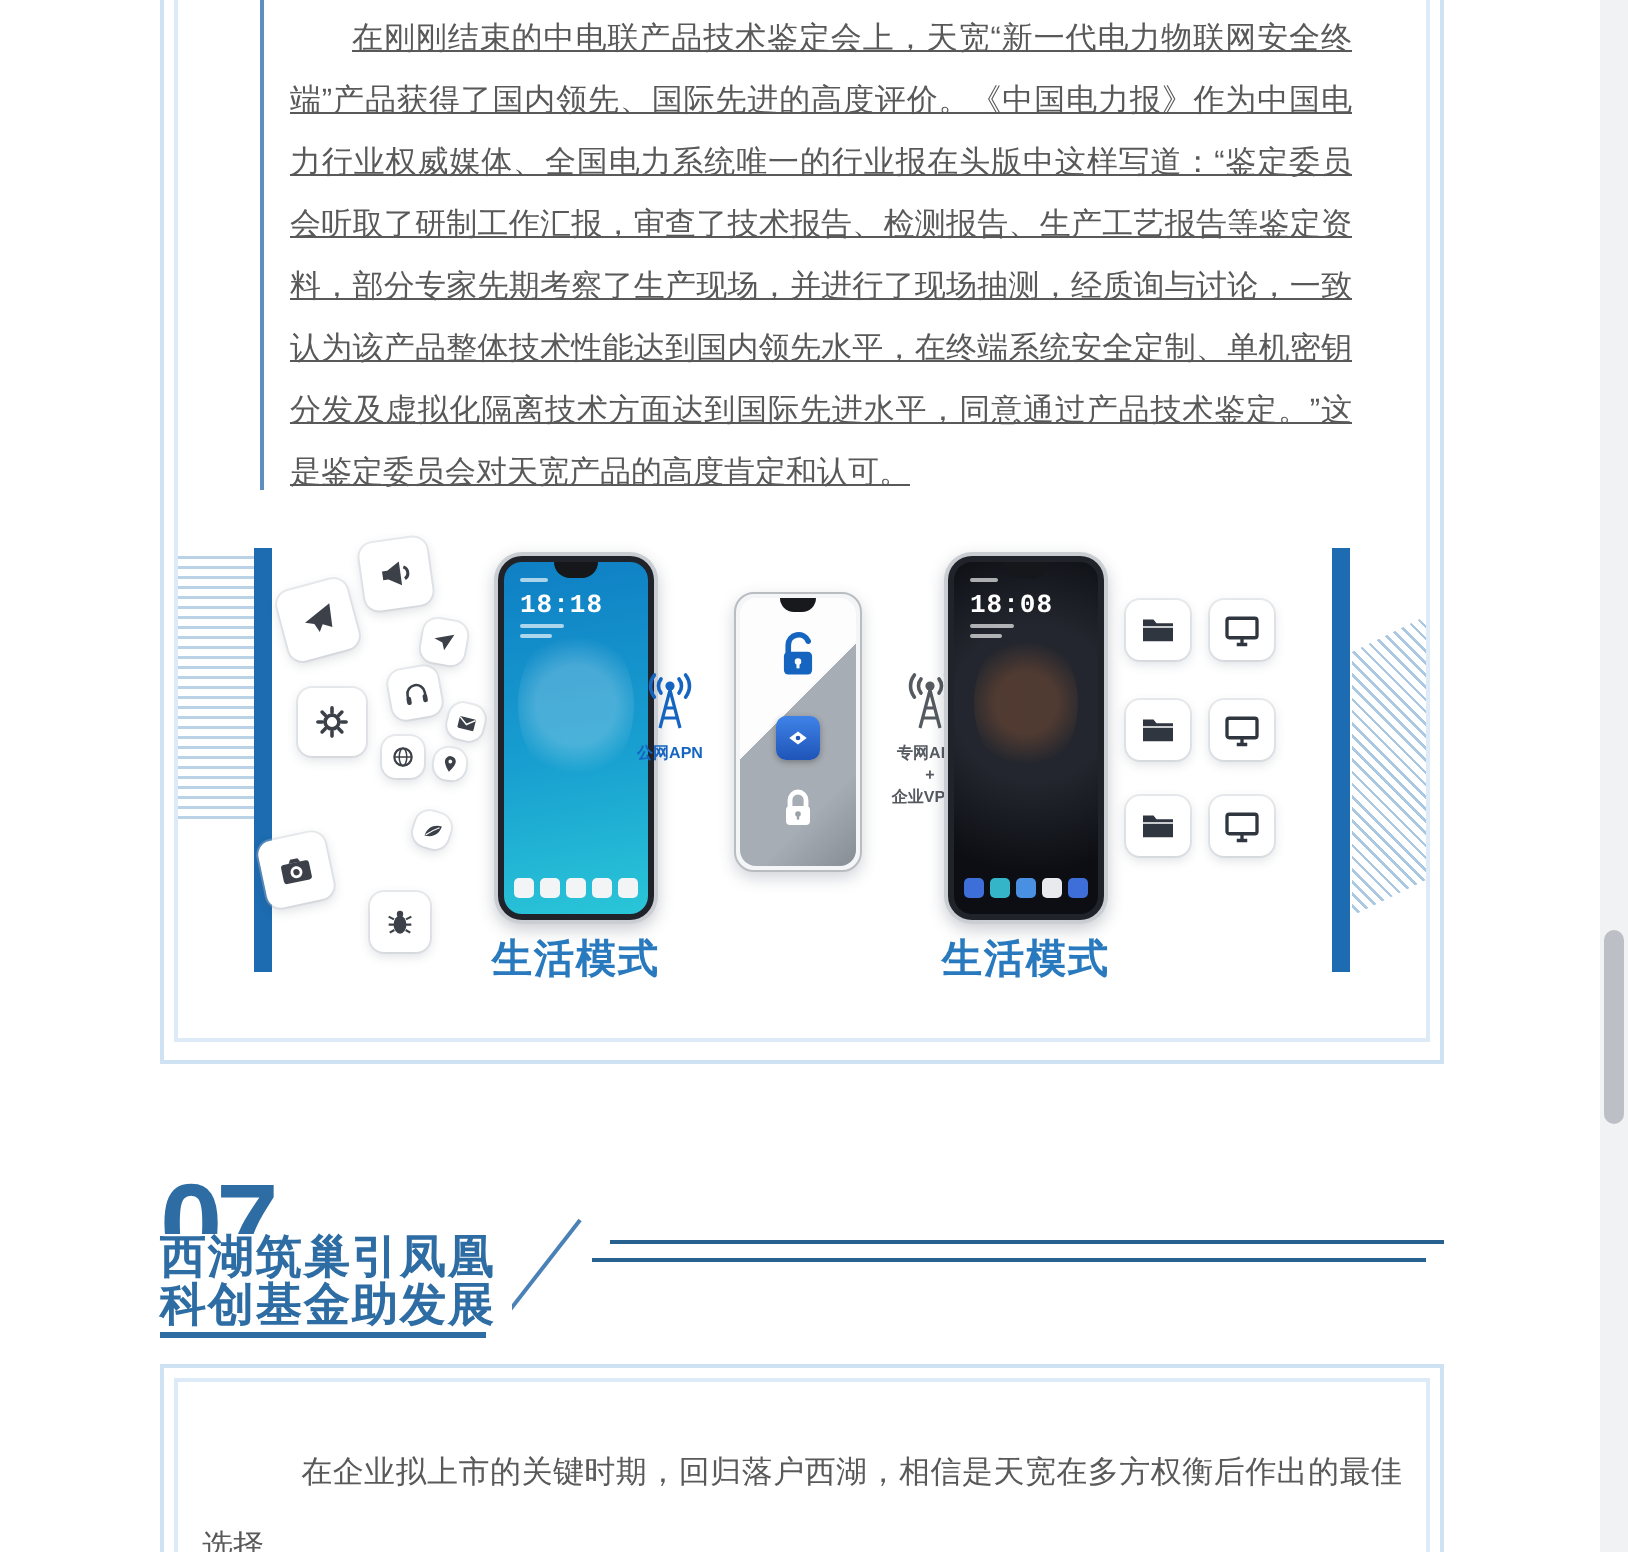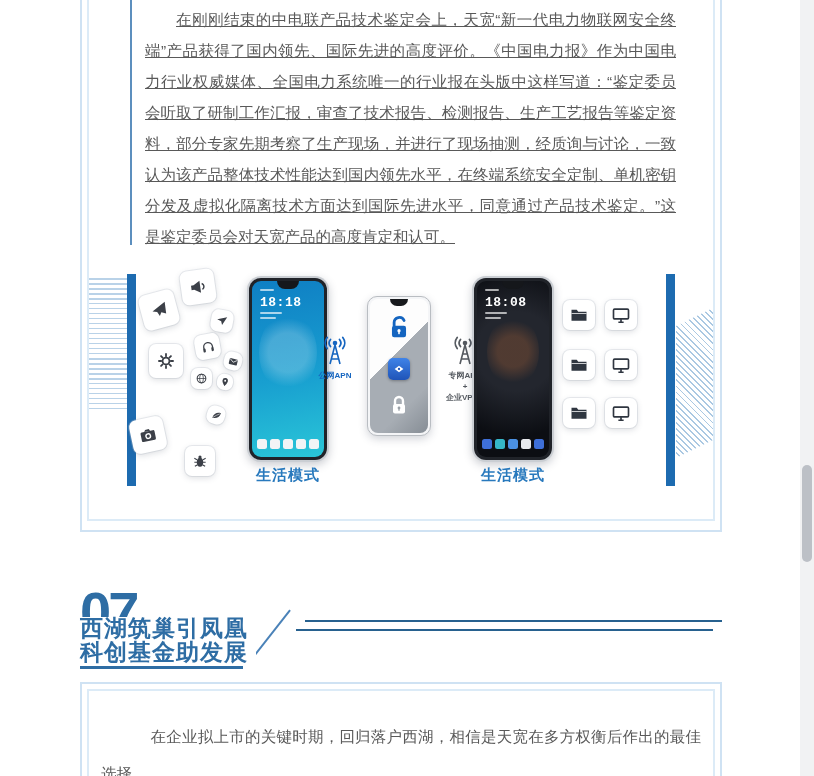--- a/index.html
+++ b/index.html
@@ -49,21 +49,21 @@
   .screen-work { background:radial-gradient(circle at 55% 40%, #23262e 0 35%, #0c0e13 75%); }
   .screen-work::after { content:""; position:absolute; left:14%; top:20%; width:72%; height:40%;
     border-radius:50%; background:radial-gradient(circle,rgba(215,120,60,.25) 0 35%,transparent 70%); }
   .ptime { position:absolute; left:8px; top:14px; color:#fff; font-size:13px; font-weight:bold; letter-spacing:.5px; z-index:2; }
   .tinybar { position:absolute; background:rgba(255,255,255,.65); height:2px; border-radius:1px; z-index:2; }
   .dock { position:absolute; left:0; right:0; bottom:8px; display:flex; justify-content:center; gap:3px; z-index:2; }
   .dock i { display:block; width:10px; height:10px; border-radius:2.5px; background:#f2f4f6; }
   .dock.workdock i:nth-child(1){background:#3e6fd8;} .dock.workdock i:nth-child(2){background:#35b6c8;}
   .dock.workdock i:nth-child(3){background:#4a90e2;} .dock.workdock i:nth-child(4){background:#e8eaee;}
   .dock.workdock i:nth-child(5){background:#3e6fd8;}
-  .mode-label { position:absolute; top:198px; color:#2879bd; font-size:15px; font-weight:bold; letter-spacing:1px; text-align:center; width:120px; }
+  .mode-label { position:absolute; top:198px; color:#2879bd; font-size:20px; font-weight:bold; letter-spacing:1px; text-align:center; width:120px; }
 
   
   .phone-mid { position:absolute; left:278px; top:28px; width:64px; height:140px;
     background:#f4f5f7; border:1.5px solid #b9bdc2; border-radius:10px; padding:2px;
     box-shadow:0 3px 8px rgba(50,60,80,.22); }
   .mid-screen { width:100%; height:100%; border-radius:8px; overflow:hidden; position:relative;
     background:linear-gradient(135deg,#fdfdfd 0 42%,#a7adb4 42% 75%,#868d95 100%);
     display:flex; flex-direction:column; align-items:center; justify-content:space-between; padding:16px 0 12px; }
   .mid-notch { position:absolute; top:0; left:50%; transform:translateX(-50%);
     width:18px; height:7px; background:#17191d; border-radius:0 0 7px 7px; }

